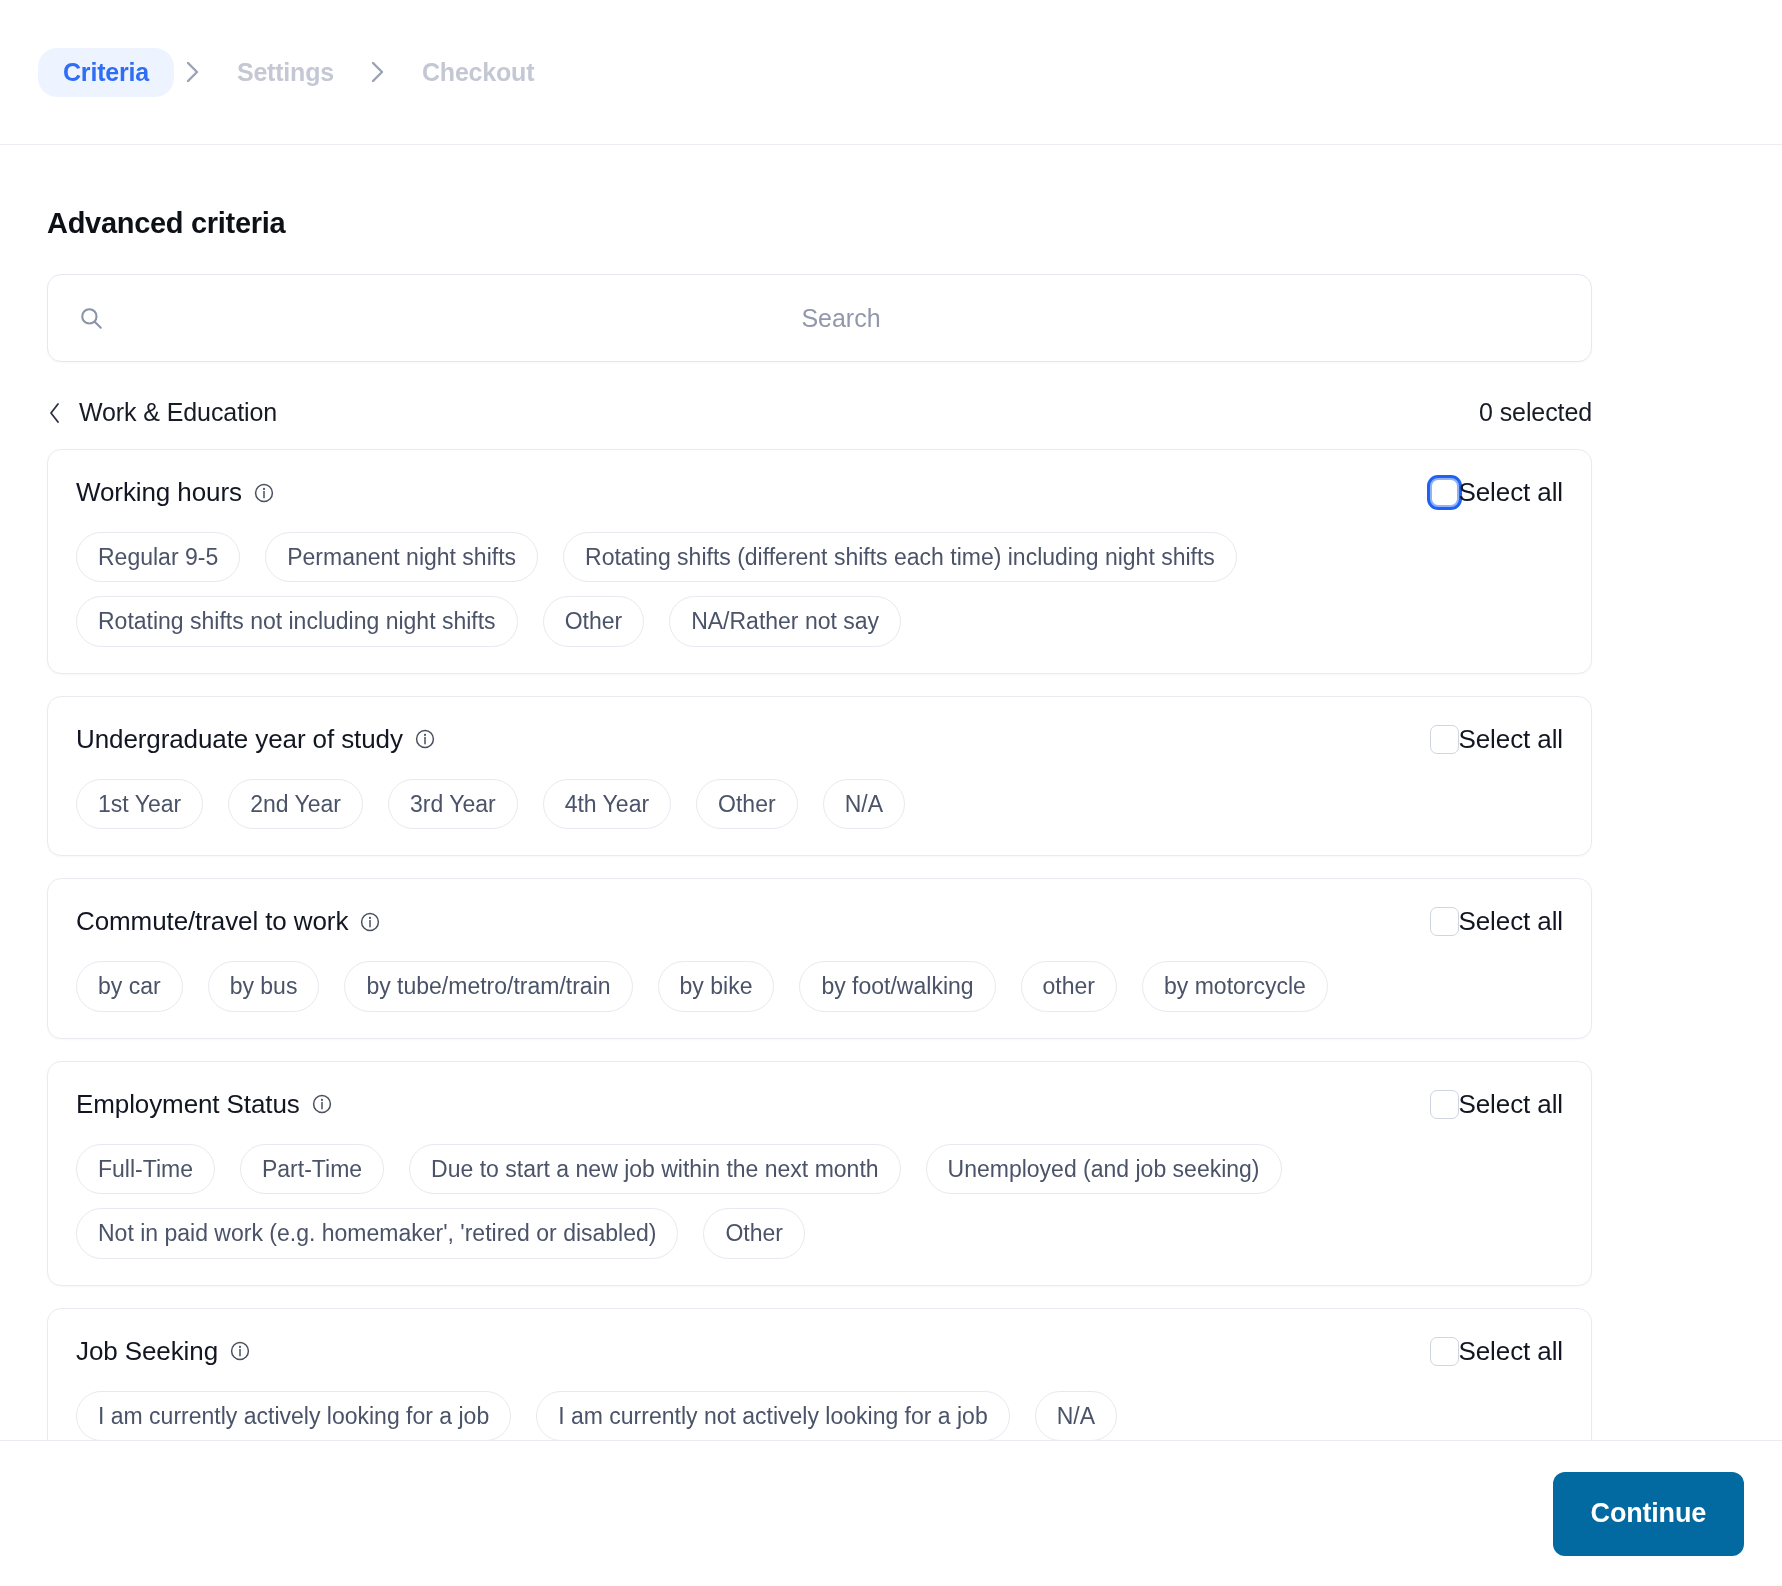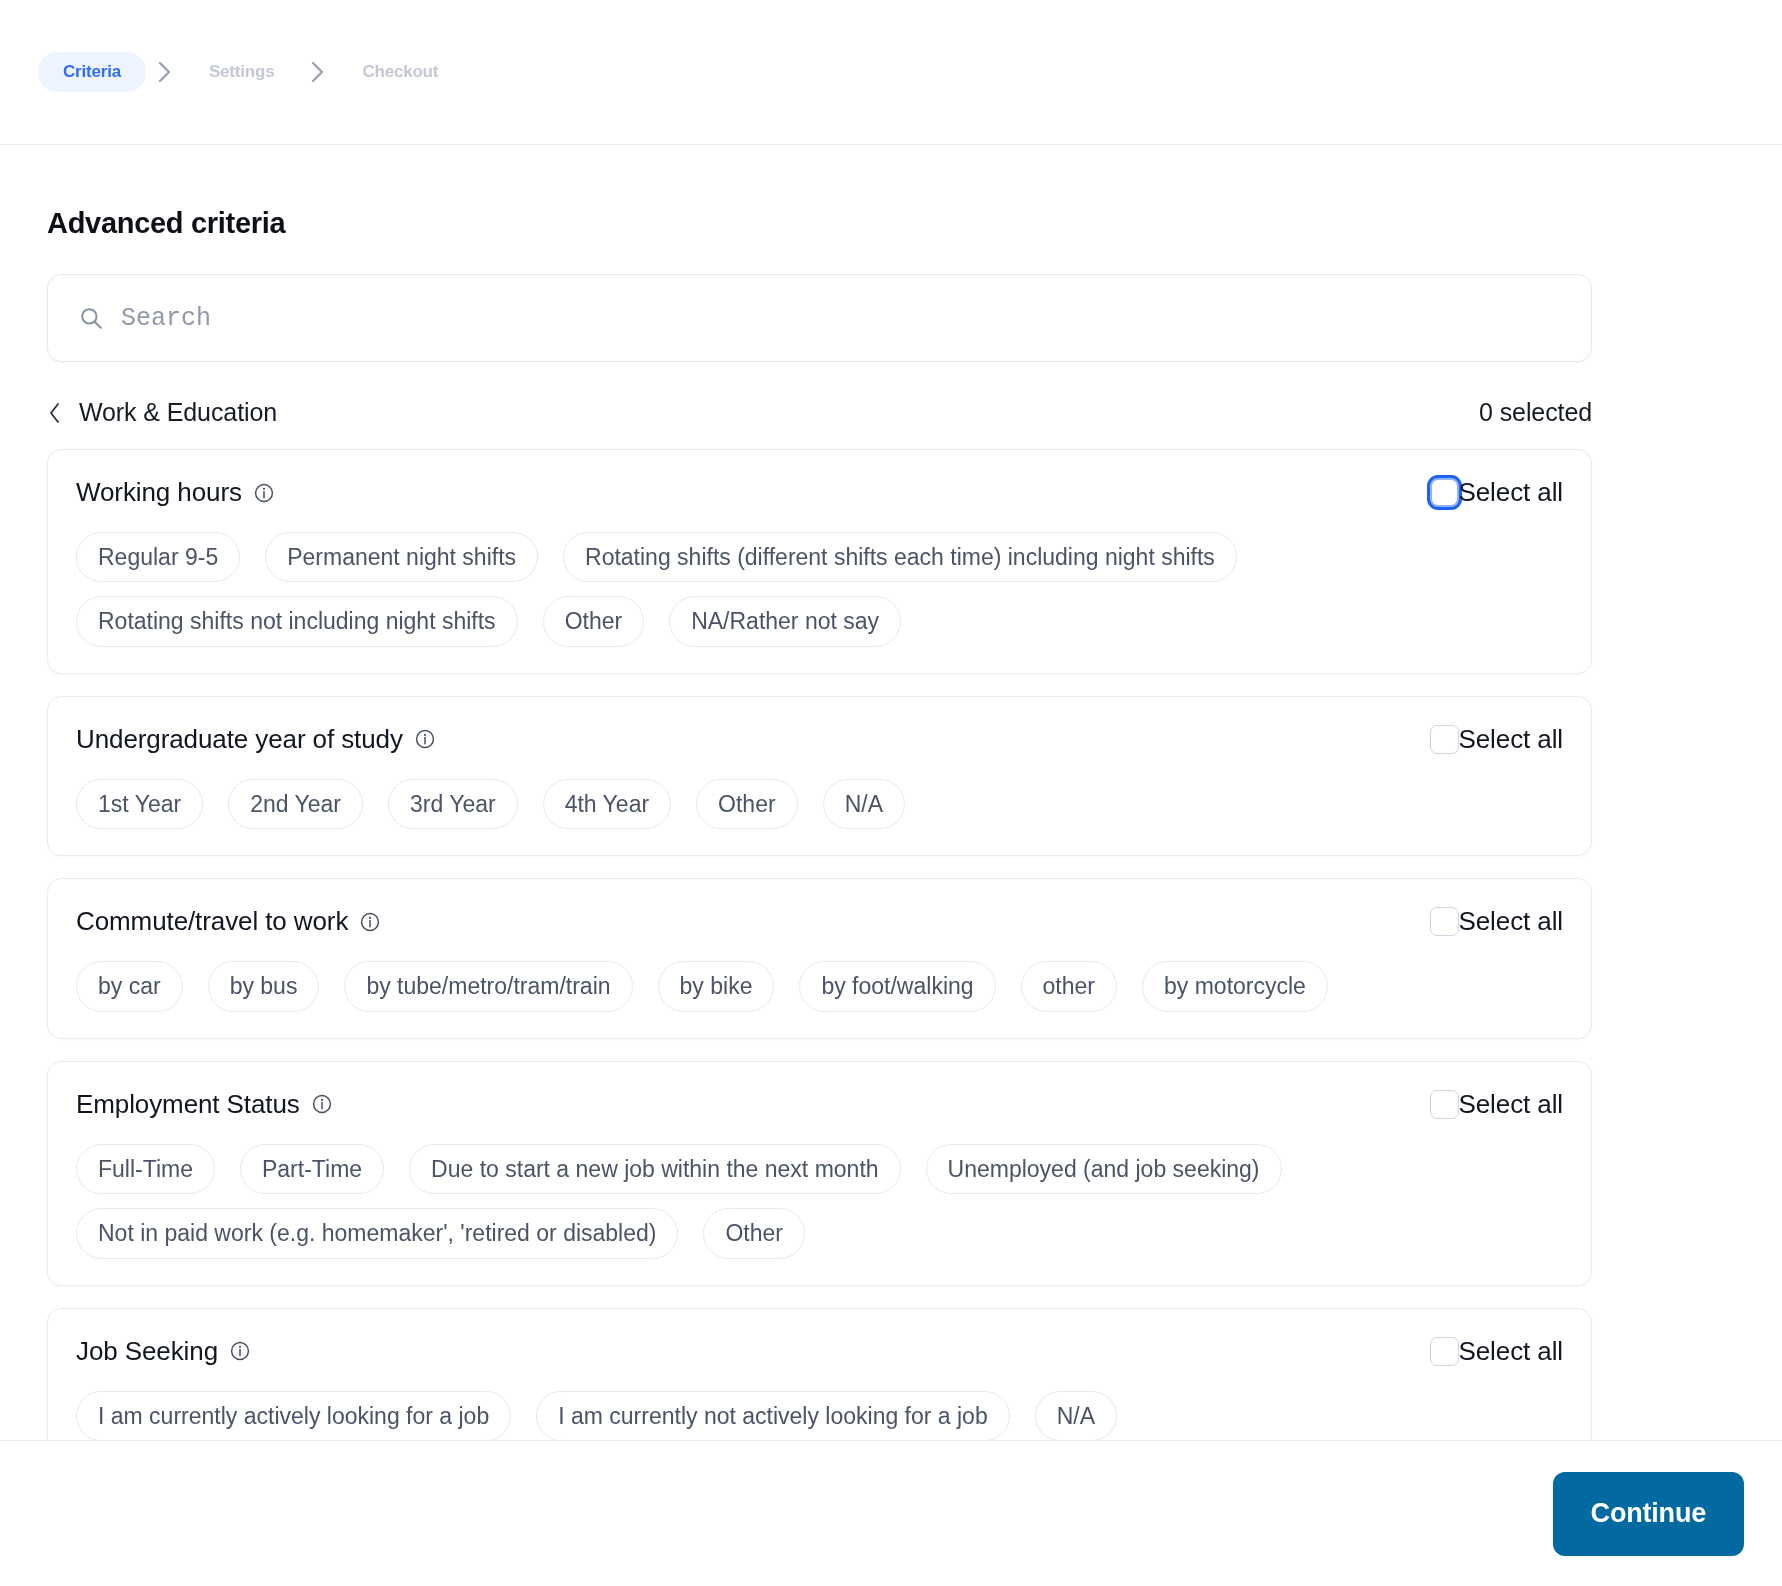--- a/index.html
+++ b/index.html
@@ -24,21 +24,21 @@
   .breadcrumb-bar {
     height: 145px;
     flex: 0 0 145px;
     display: flex;
     align-items: center;
     padding: 0 38px;
     border-bottom: 1px solid #ebedf2;
     background: #ffffff;
   }
   .crumb {
-    font-size: 17px;
+    font-size: 25px;
     font-weight: 700;
     color: #c3c8d4;
     letter-spacing: -0.2px;
     padding: 10px 25px;
     border-radius: 19px;
     white-space: nowrap;
   }
   .crumb.active {
     color: #2f6df6;
     background: #eef4ff;
@@ -79,26 +79,27 @@
     display: flex;
     align-items: center;
     padding: 0 30px;
     gap: 17px;
     box-shadow: 0 1px 2px rgba(16,24,40,0.03);
   }
   .search-icon { flex: 0 0 auto; display: flex; align-items: center; color: #8a92a6; }
   .search-input {
     border: none;
     outline: none;
-    font-family: Liberation Mono, monospace;
+    font-family: Liberation Sans, sans-serif;
     font-size: 25px;
     color: #be185d;
     background: transparent;
     width: 100%;
     height: 100%;
+    text-align: center;
   }
   .search-input::placeholder { color: #9298ab; }
 
   
   .cat-row {
     margin: 36px 0 0 9px;
     width: 1545px;
     display: flex;
     align-items: center;
     justify-content: space-between;

